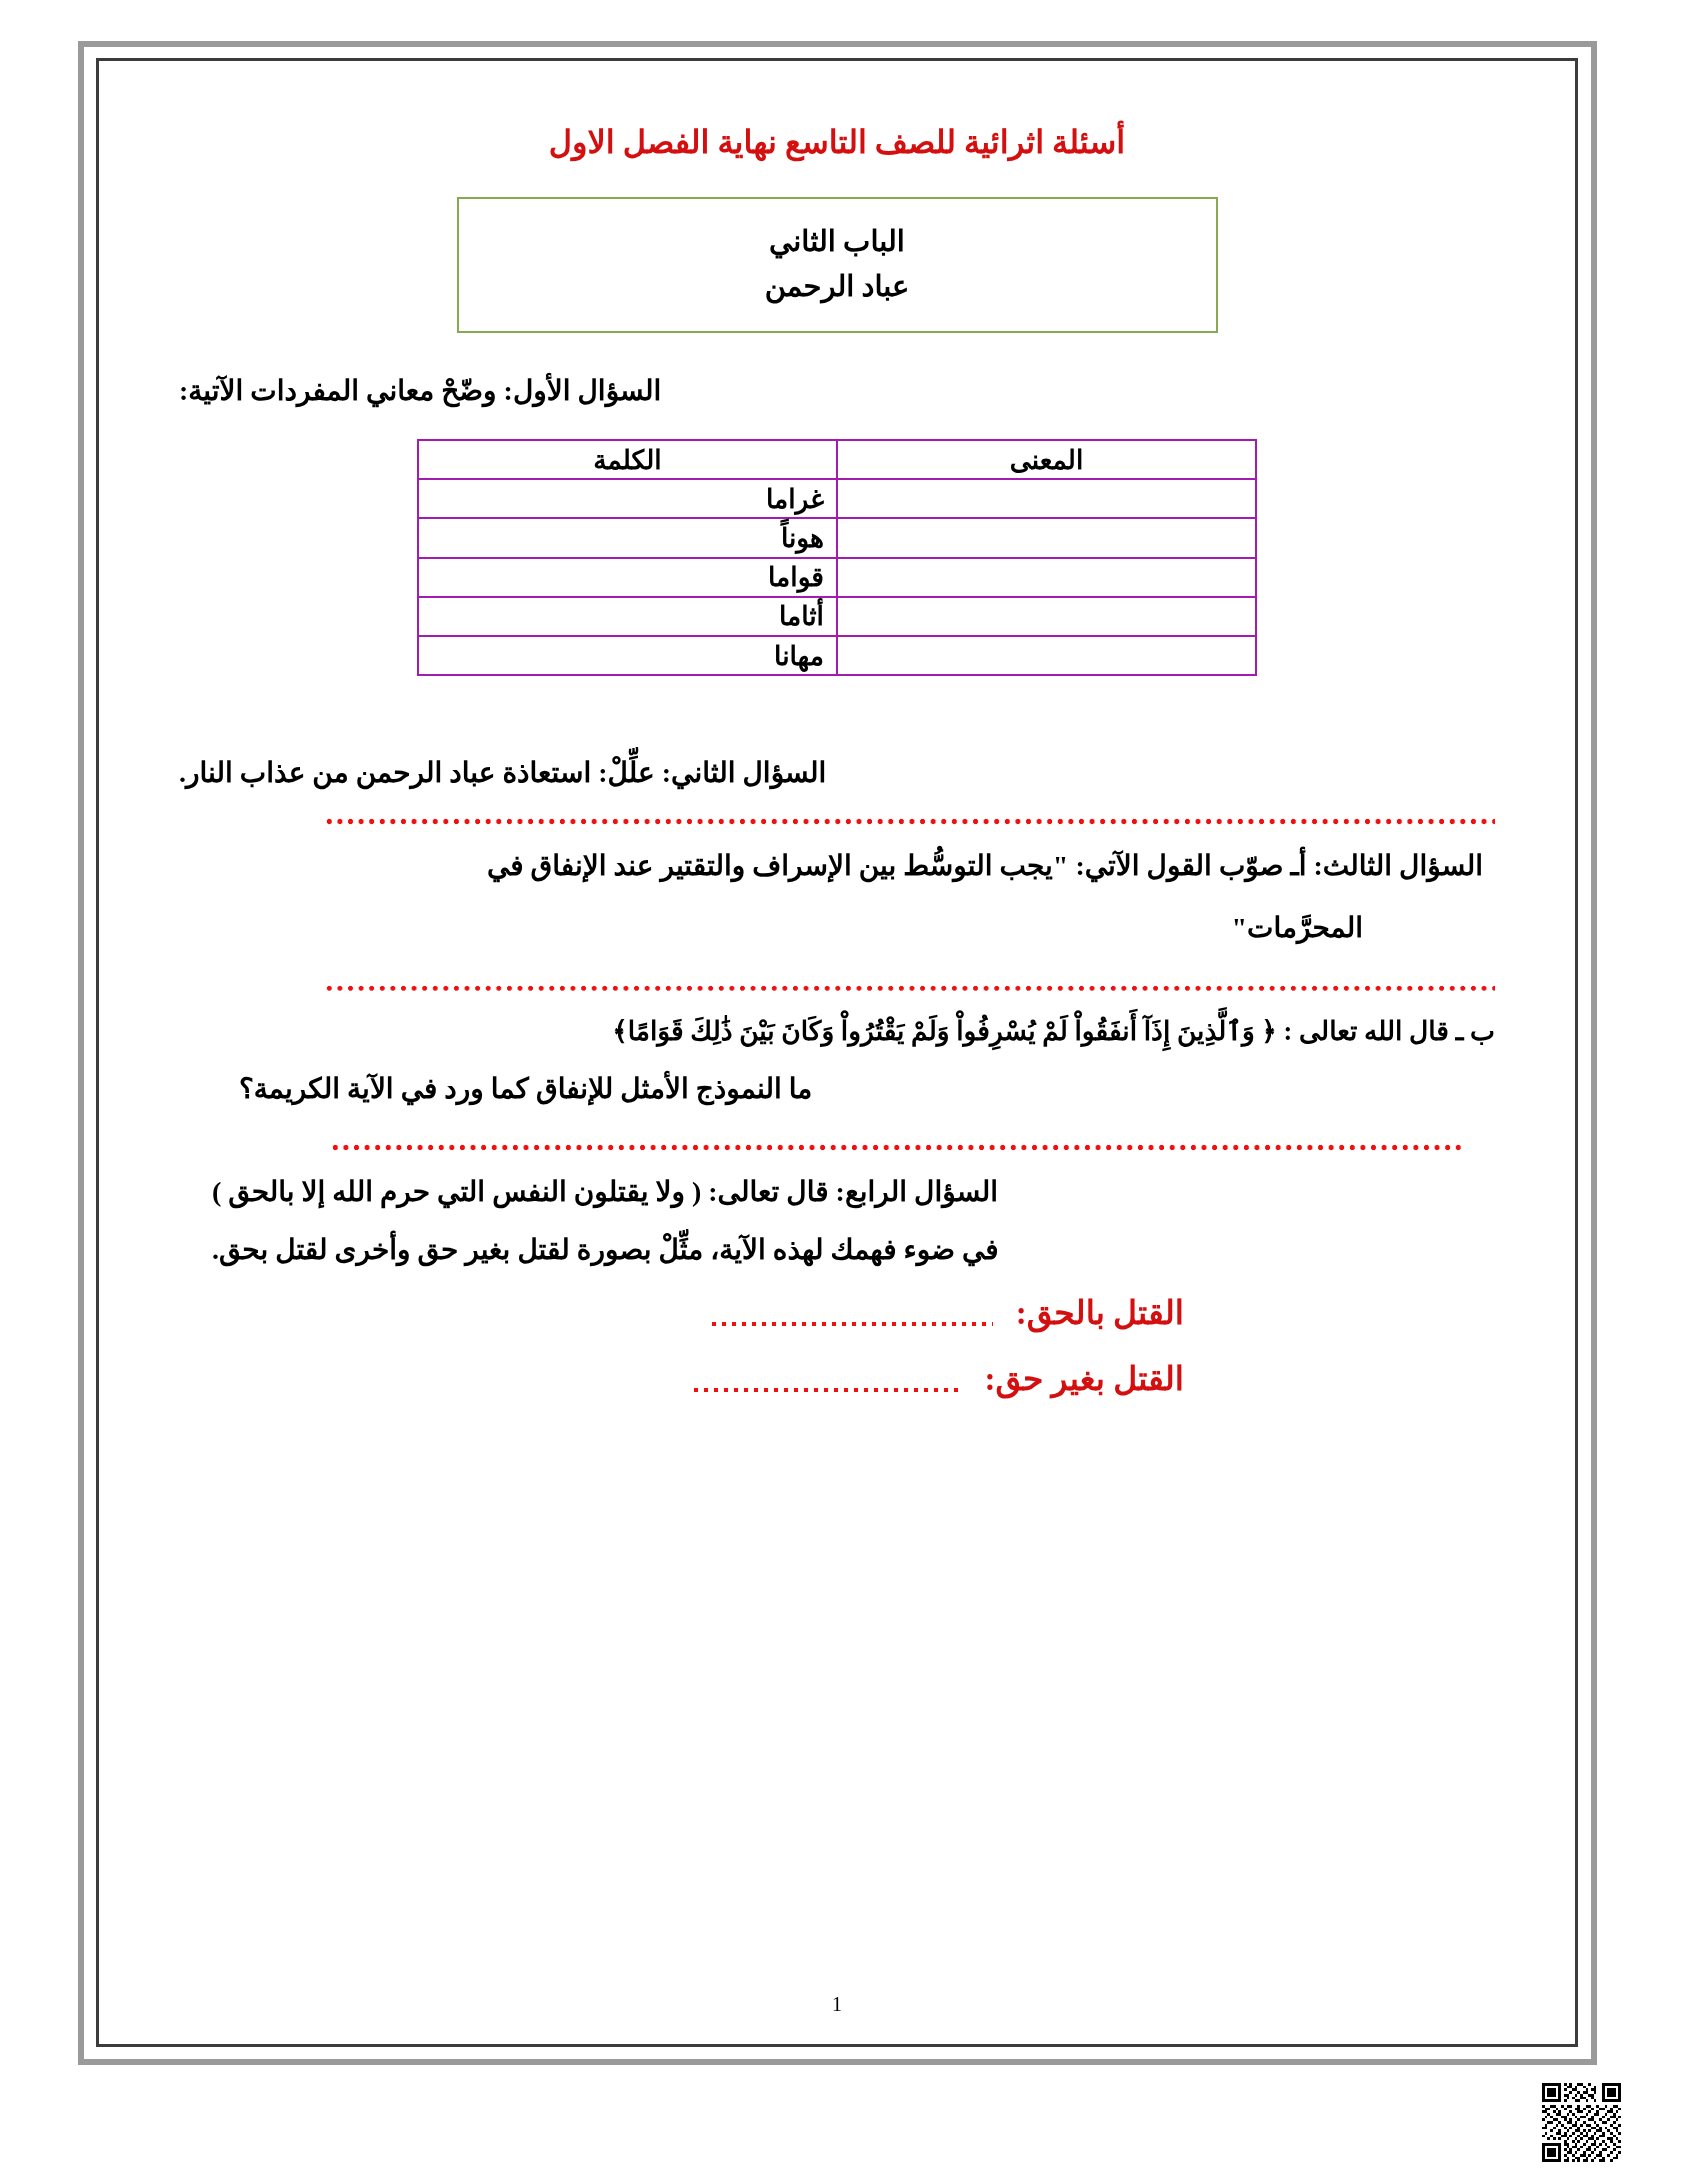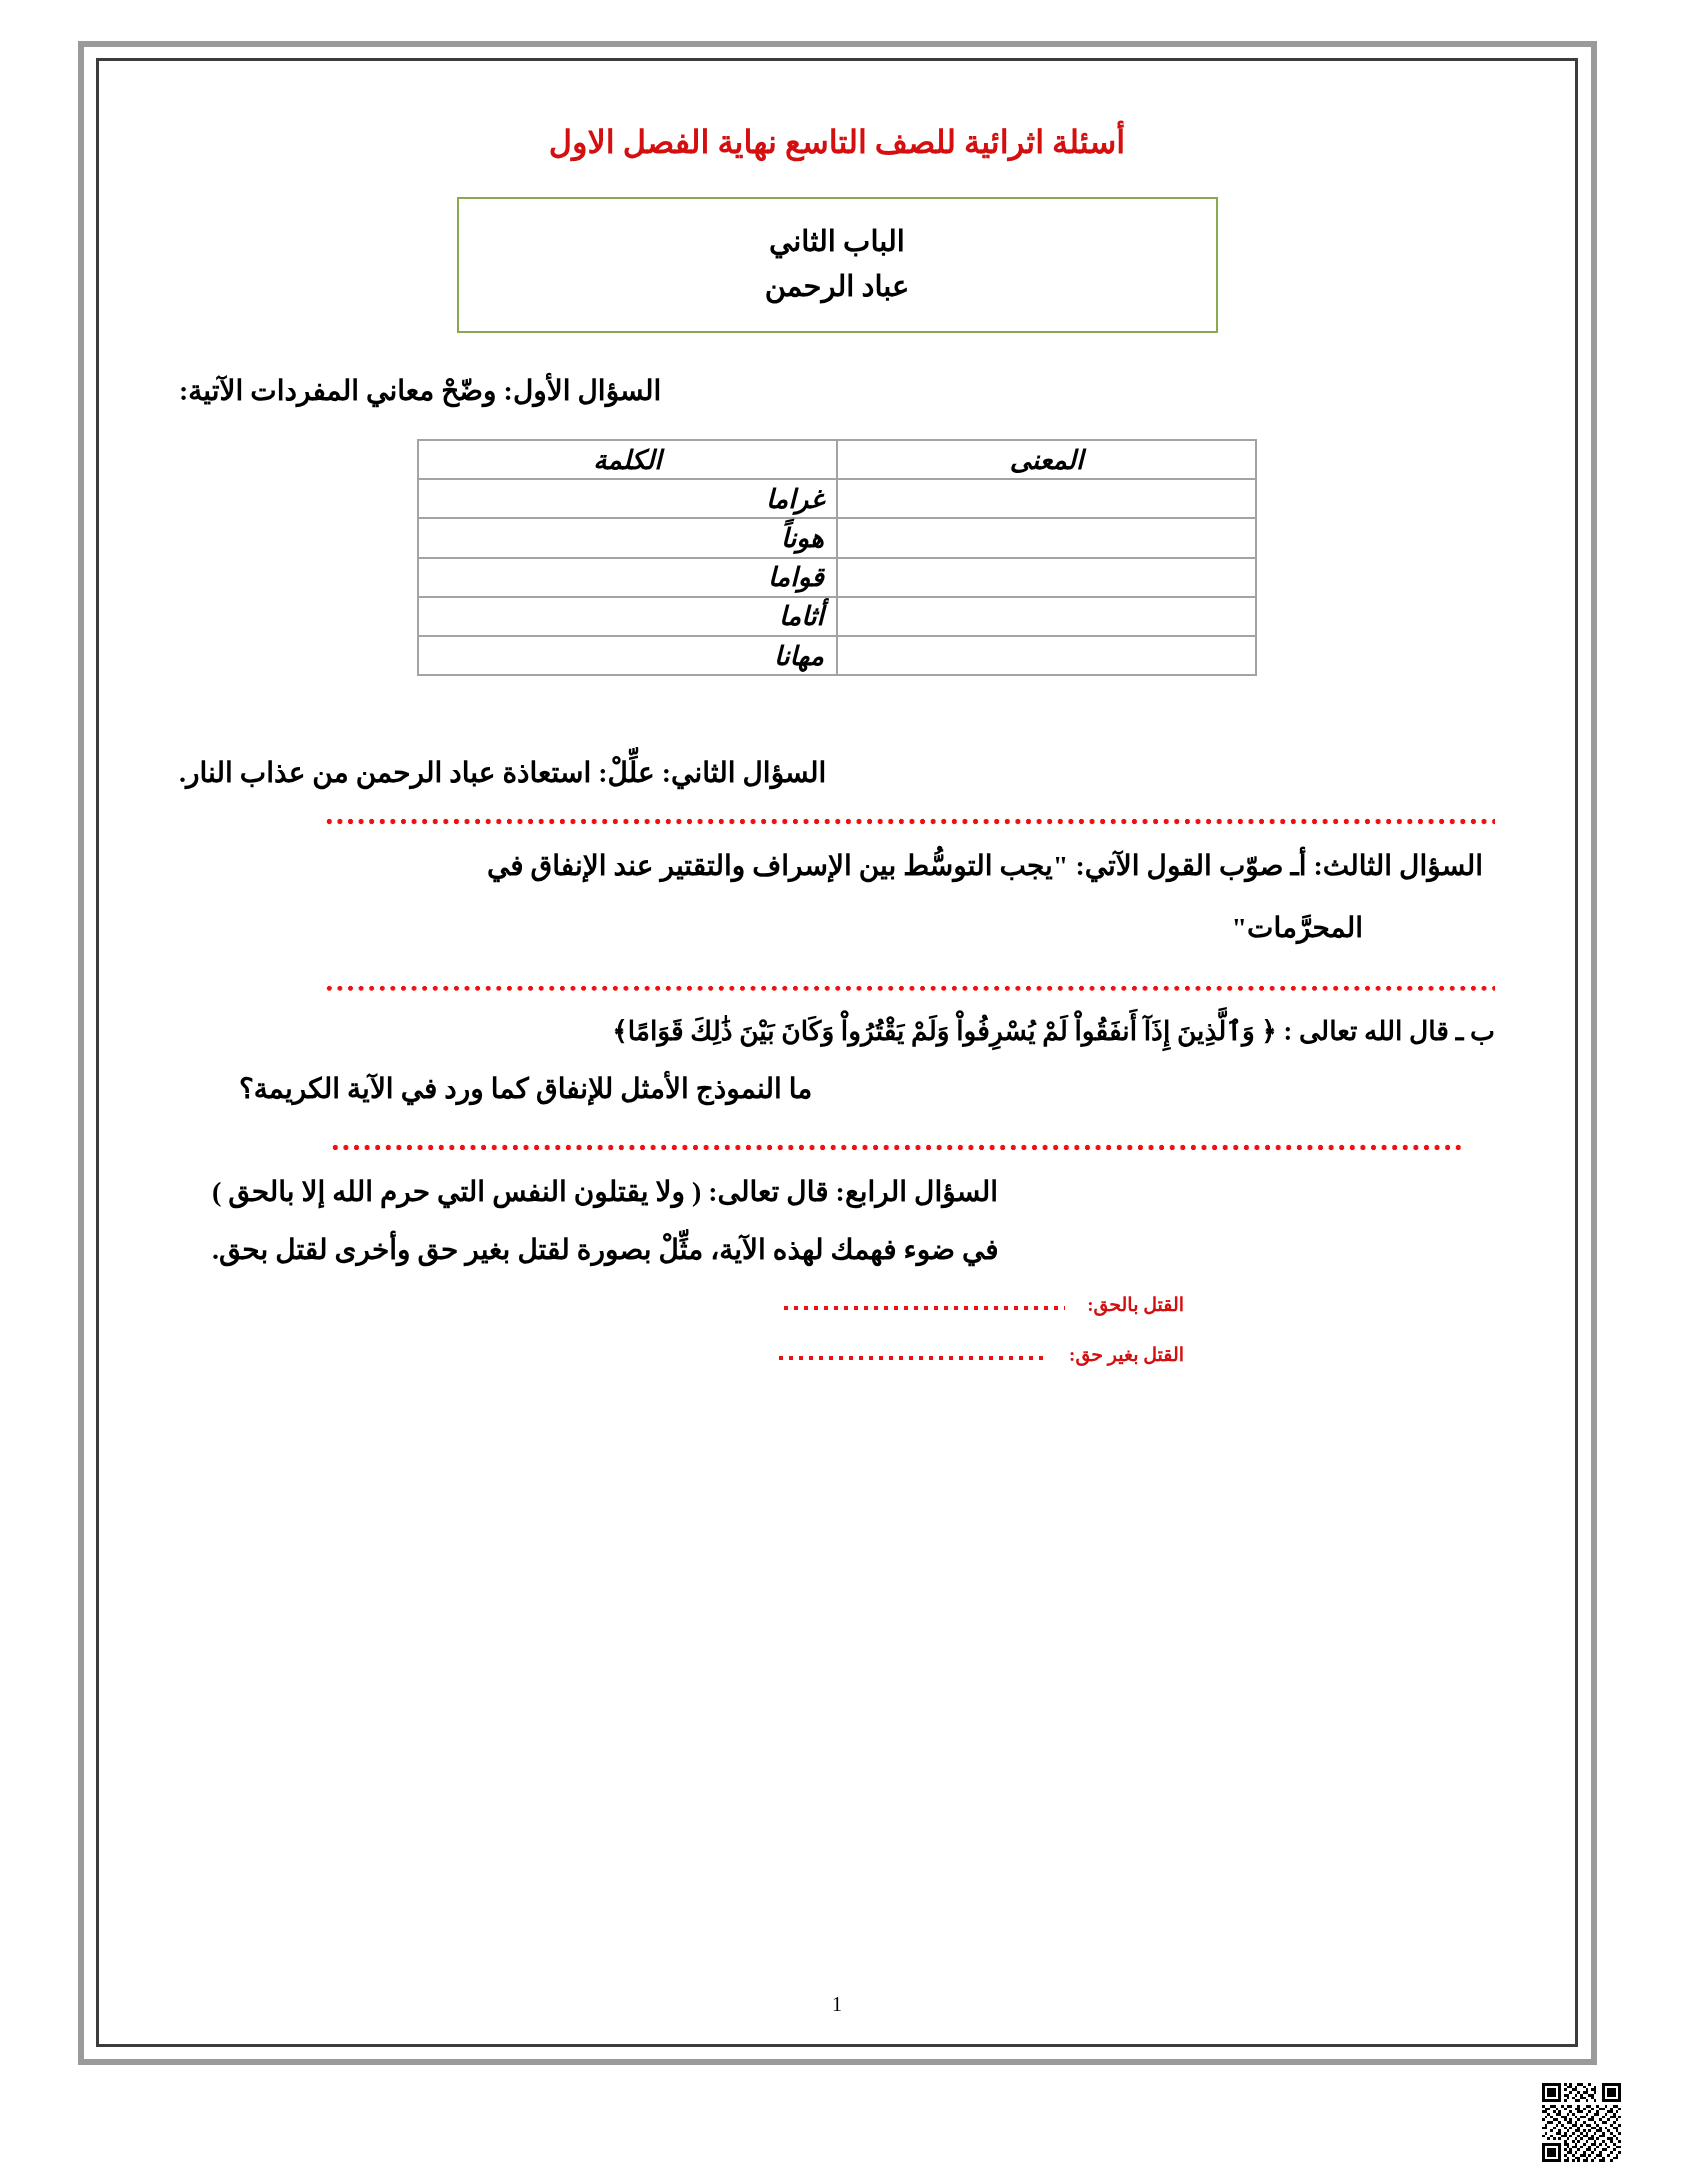--- a/index.html
+++ b/index.html
@@ -91,27 +91,26 @@
   .tbl-wrap {
     margin: 26.5px auto 0 auto;
     width: 840px;
   }
   table.vocab {
     border-collapse: collapse;
     width: 100%;
     table-layout: fixed;
   }
   table.vocab td, table.vocab th {
-    border: 2px solid #a3a3a3;
+    border: 2px solid #a21caf;
     height: 36px;
     font-size: 26.5px;
     font-weight: bold;
     padding: 2.6px 12px;
     box-sizing: border-box;
-    font-style: italic;
   }
   table.vocab th {
     text-align: center;
     font-weight: bold;
   }
   td.word-cell {
     text-align: right;
     vertical-align: middle;
   }
   td.meaning-cell { text-align: center; }
@@ -141,21 +140,21 @@
   .answer-row {
     display: flex;
     flex-direction: row;
     align-items: flex-end;
     justify-content: flex-start;
     margin-top: 22.5px;
     padding-right: 311px;
   }
   .answer-label {
     color: #d40f0f;
-    font-size: 19px;
+    font-size: 33px;
     font-weight: bold;
     white-space: nowrap;
   }
   .answer-fill {
     flex: 0 0 284px;
     height: 22.5px;
     margin-right: 22.5px;
     background-image: radial-gradient(circle, #ee1111 40%, rgba(255,255,255,0) 42%);
     background-size: 10px 6px;
     background-repeat: repeat-x;

